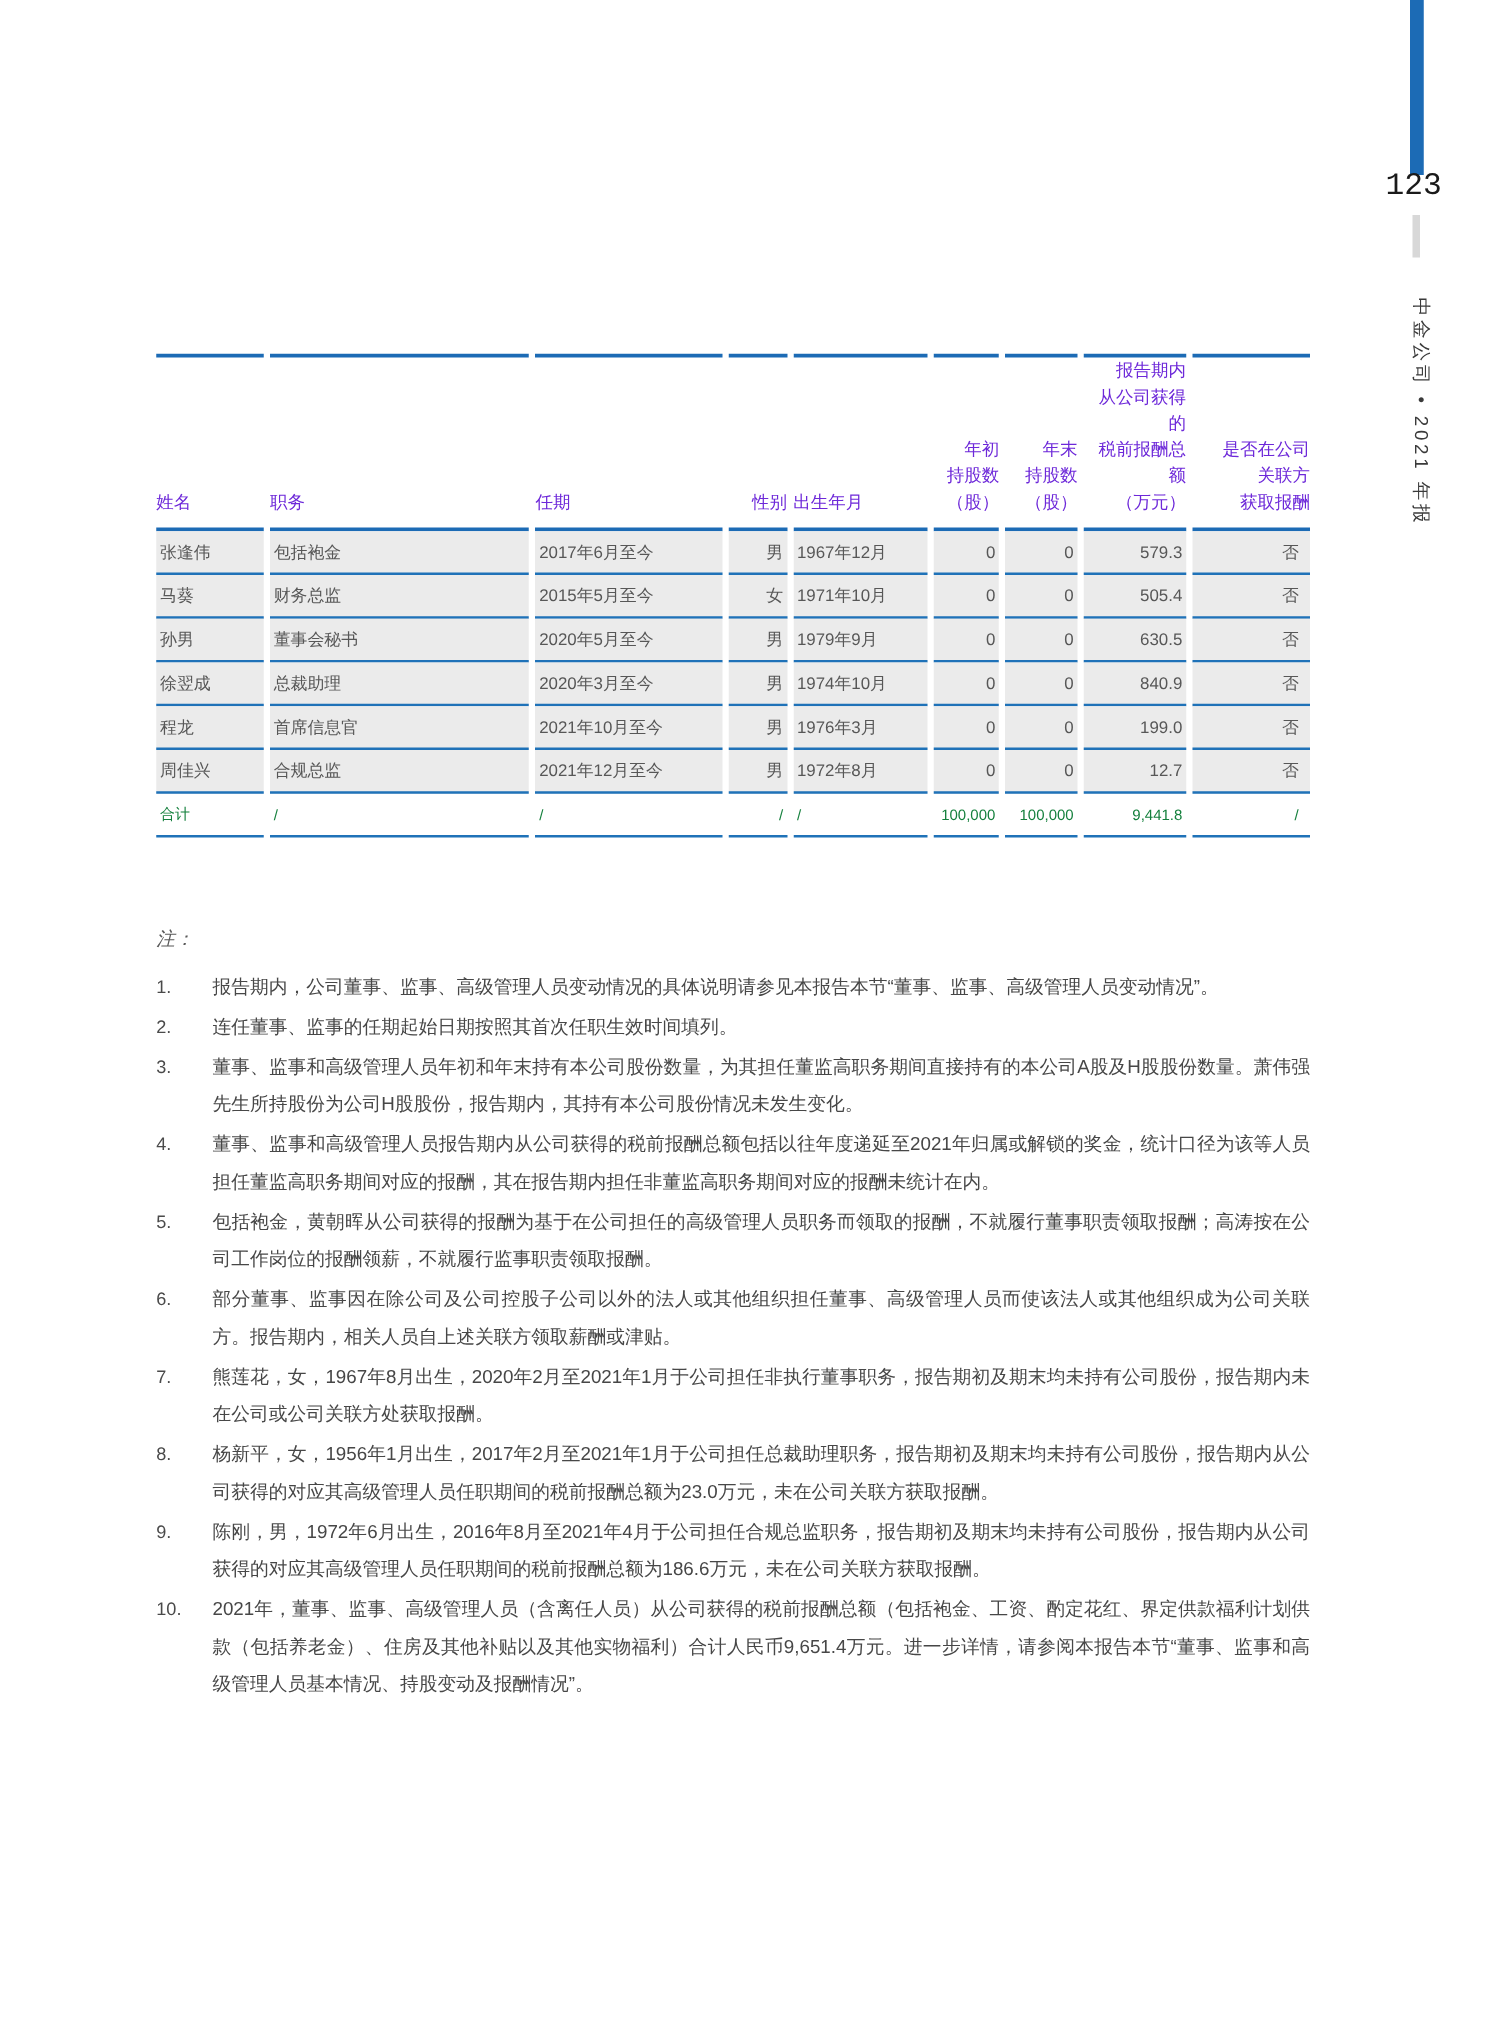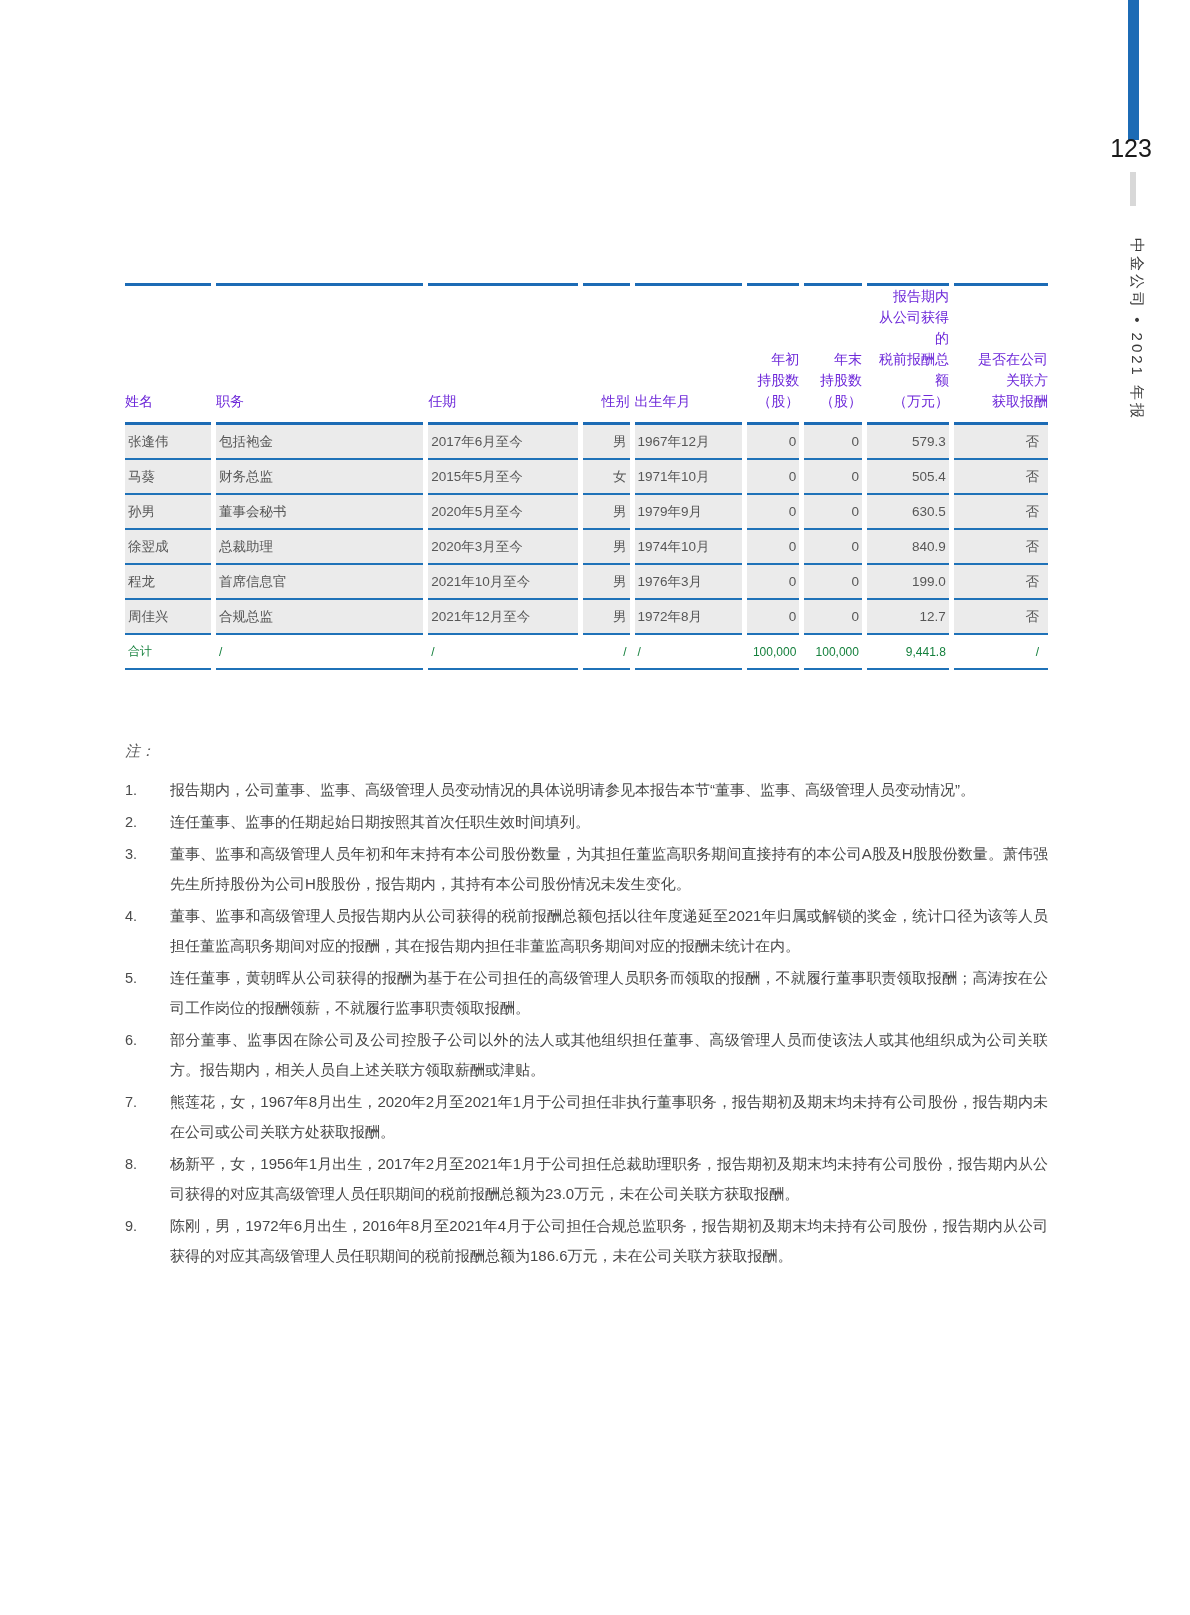--- a/index.html
+++ b/index.html
@@ -2,21 +2,21 @@
 <html><head>
 <meta charset="utf-8">
 <style>
   html,body{margin:0;padding:0;background:#fff;}
   .page{position:relative;width:1190px;height:1615px;background:#ffffff;overflow:hidden;
         font-family:"Liberation Sans","DejaVu Sans",sans-serif;color:#4a4a4a;}
 
   
   .deco-bar{position:absolute;left:1128px;top:0;width:11px;height:140px;background:#1c6bb5;}
   .page-number{position:absolute;left:1103px;top:134px;width:56px;text-align:center;
-               font-family:Liberation Sans, sans-serif;font-size:25px;color:#1a1a1a;}
+               font-family:Liberation Mono, monospace;font-size:25px;color:#1a1a1a;}
   .page-number-divider{position:absolute;left:1130px;top:172px;width:6px;height:34px;background:#d8d8d8;}
   .sidebar-text{position:absolute;left:1146px;top:238px;transform:rotate(90deg);transform-origin:0 0;
                 white-space:nowrap;font-size:15px;letter-spacing:3px;color:#3a3a3a;}
 
   
   .exec-table{position:absolute;left:120px;top:283px;width:933px;border-collapse:separate;border-spacing:5px 0;}
   .exec-table th{font-weight:normal;vertical-align:bottom;white-space:pre-line;
                  font-size:14px;line-height:21px;color:#6d28d9;padding:0 0 10px 0;
                  border-top:3px solid #1c6bb5;border-bottom:3px solid #1c6bb5;}
   .exec-table td{background:#ebebeb;border-bottom:2px solid #1f72b8;height:31px;
@@ -181,34 +181,38 @@
         <div class="note-item">
           <div class="note-num">3.</div>
           <div class="note-text">董事、监事和高级管理人员年初和年末持有本公司股份数量，为其担任董监高职务期间直接持有的本公司A股及H股股份数量。萧伟强先生所持股份为公司H股股份，报告期内，其持有本公司股份情况未发生变化。</div>
         </div>
         <div class="note-item">
           <div class="note-num">4.</div>
           <div class="note-text">董事、监事和高级管理人员报告期内从公司获得的税前报酬总额包括以往年度递延至2021年归属或解锁的奖金，统计口径为该等人员担任董监高职务期间对应的报酬，其在报告期内担任非董监高职务期间对应的报酬未统计在内。</div>
         </div>
         <div class="note-item">
           <div class="note-num">5.</div>
-          <div class="note-text">连任董事，黄朝晖从公司获得的报酬为基于在公司担任的高级管理人员职务而领取的报酬，不就履行董事职责领取报酬；高涛按在公司工作岗位的报酬领薪，不就履行监事职责领取报酬。</div>
+          <div class="note-text">包括袍金，黄朝晖从公司获得的报酬为基于在公司担任的高级管理人员职务而领取的报酬，不就履行董事职责领取报酬；高涛按在公司工作岗位的报酬领薪，不就履行监事职责领取报酬。</div>
         </div>
         <div class="note-item">
           <div class="note-num">6.</div>
           <div class="note-text">部分董事、监事因在除公司及公司控股子公司以外的法人或其他组织担任董事、高级管理人员而使该法人或其他组织成为公司关联方。报告期内，相关人员自上述关联方领取薪酬或津贴。</div>
         </div>
         <div class="note-item">
           <div class="note-num">7.</div>
           <div class="note-text">熊莲花，女，1967年8月出生，2020年2月至2021年1月于公司担任非执行董事职务，报告期初及期末均未持有公司股份，报告期内未在公司或公司关联方处获取报酬。</div>
         </div>
         <div class="note-item">
           <div class="note-num">8.</div>
           <div class="note-text">杨新平，女，1956年1月出生，2017年2月至2021年1月于公司担任总裁助理职务，报告期初及期末均未持有公司股份，报告期内从公司获得的对应其高级管理人员任职期间的税前报酬总额为23.0万元，未在公司关联方获取报酬。</div>
         </div>
         <div class="note-item">
           <div class="note-num">9.</div>
           <div class="note-text">陈刚，男，1972年6月出生，2016年8月至2021年4月于公司担任合规总监职务，报告期初及期末均未持有公司股份，报告期内从公司获得的对应其高级管理人员任职期间的税前报酬总额为186.6万元，未在公司关联方获取报酬。</div>
         </div>
+        <div class="note-item">
+          <div class="note-num">10.</div>
+          <div class="note-text">2021年，董事、监事、高级管理人员（含离任人员）从公司获得的税前报酬总额（包括袍金、工资、酌定花红、界定供款福利计划供款（包括养老金）、住房及其他补贴以及其他实物福利）合计人民币9,651.4万元。进一步详情，请参阅本报告本节“董事、监事和高级管理人员基本情况、持股变动及报酬情况”。</div>
+        </div>
       </div>
   </div>
 
 </div>
 
 </body></html>

